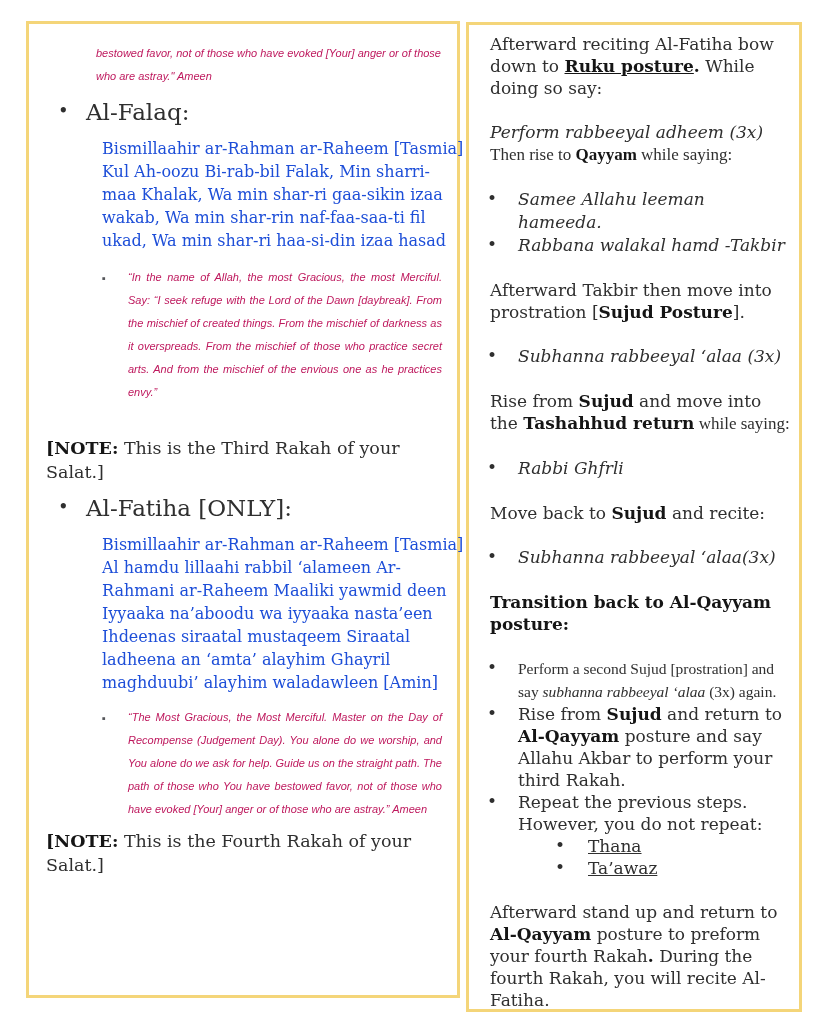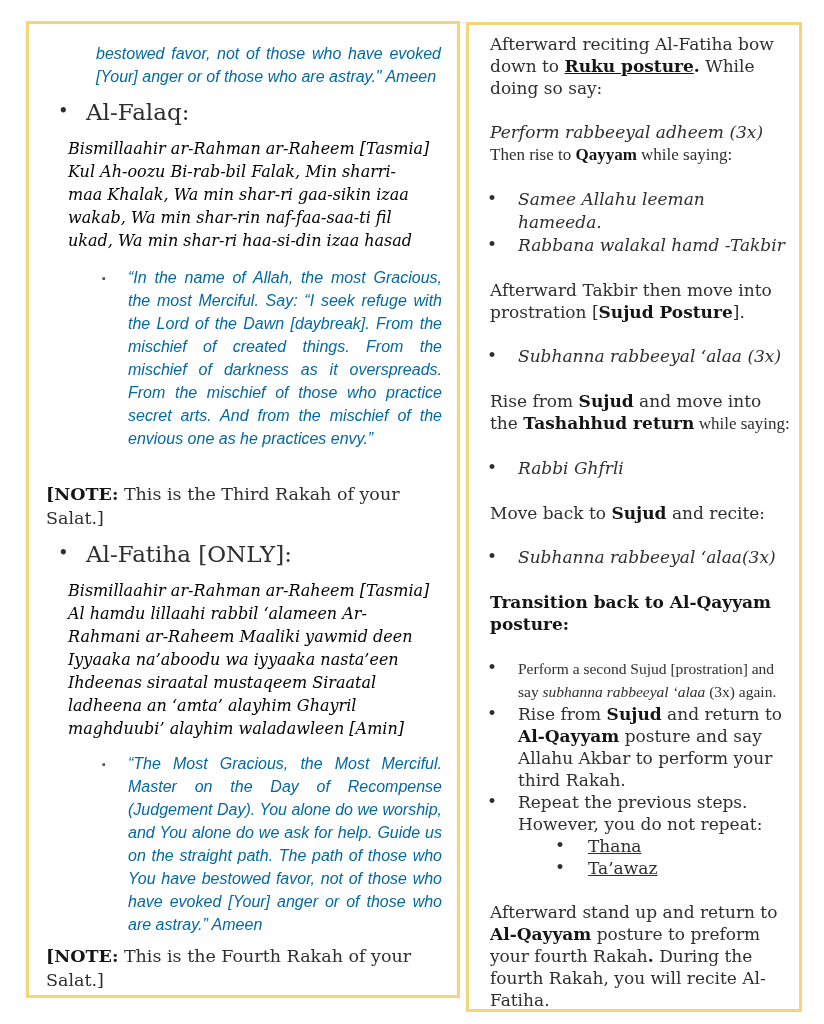--- a/index.html
+++ b/index.html
@@ -18,35 +18,35 @@
   .panel-right {
     left:466px; top:22px; width:336px; height:990px;
     padding:8px 6px 0 21px;
     font-size:17px; line-height:22px;
   }
 
   
   .gquote {
     font-family:"Liberation Sans", sans-serif;
     font-style:italic;
-    color:#0369a1;
-    font-size:16px;
+    color:#be185d;
+    font-size:11px;
     line-height:23px;
     text-align:justify;
   }
   .intro-quote { margin-left:50px; width:345px; }
   .lbullet {
     position:relative; margin-left:40px;
     font-size:23px; line-height:24px; margin-top:12px;
   }
   .lbullet::before { content:"\2022"; position:absolute; left:-28px; top:-1px; font-size:18px; }
   .translit {
-    margin-left:22px; width:362px;
-    font-style:italic; font-size:16px; line-height:23px; margin-top:13px;
-    color:#000000;
+    margin-left:56px; width:362px;
+    font-size:16px; line-height:23px; margin-top:13px;
+    color:#1d4ed8;
   }
   .squote {
     position:relative; margin-left:82px; width:314px; margin-top:14px;
   }
   .squote::before {
     content:"\25AA"; position:absolute; left:-26px; top:1px;
     font-size:11px; color:#55565a; font-style:normal;
   }
   .squote-1 { margin-top:14px; }
   .note { font-size:17.5px; line-height:24px; }

